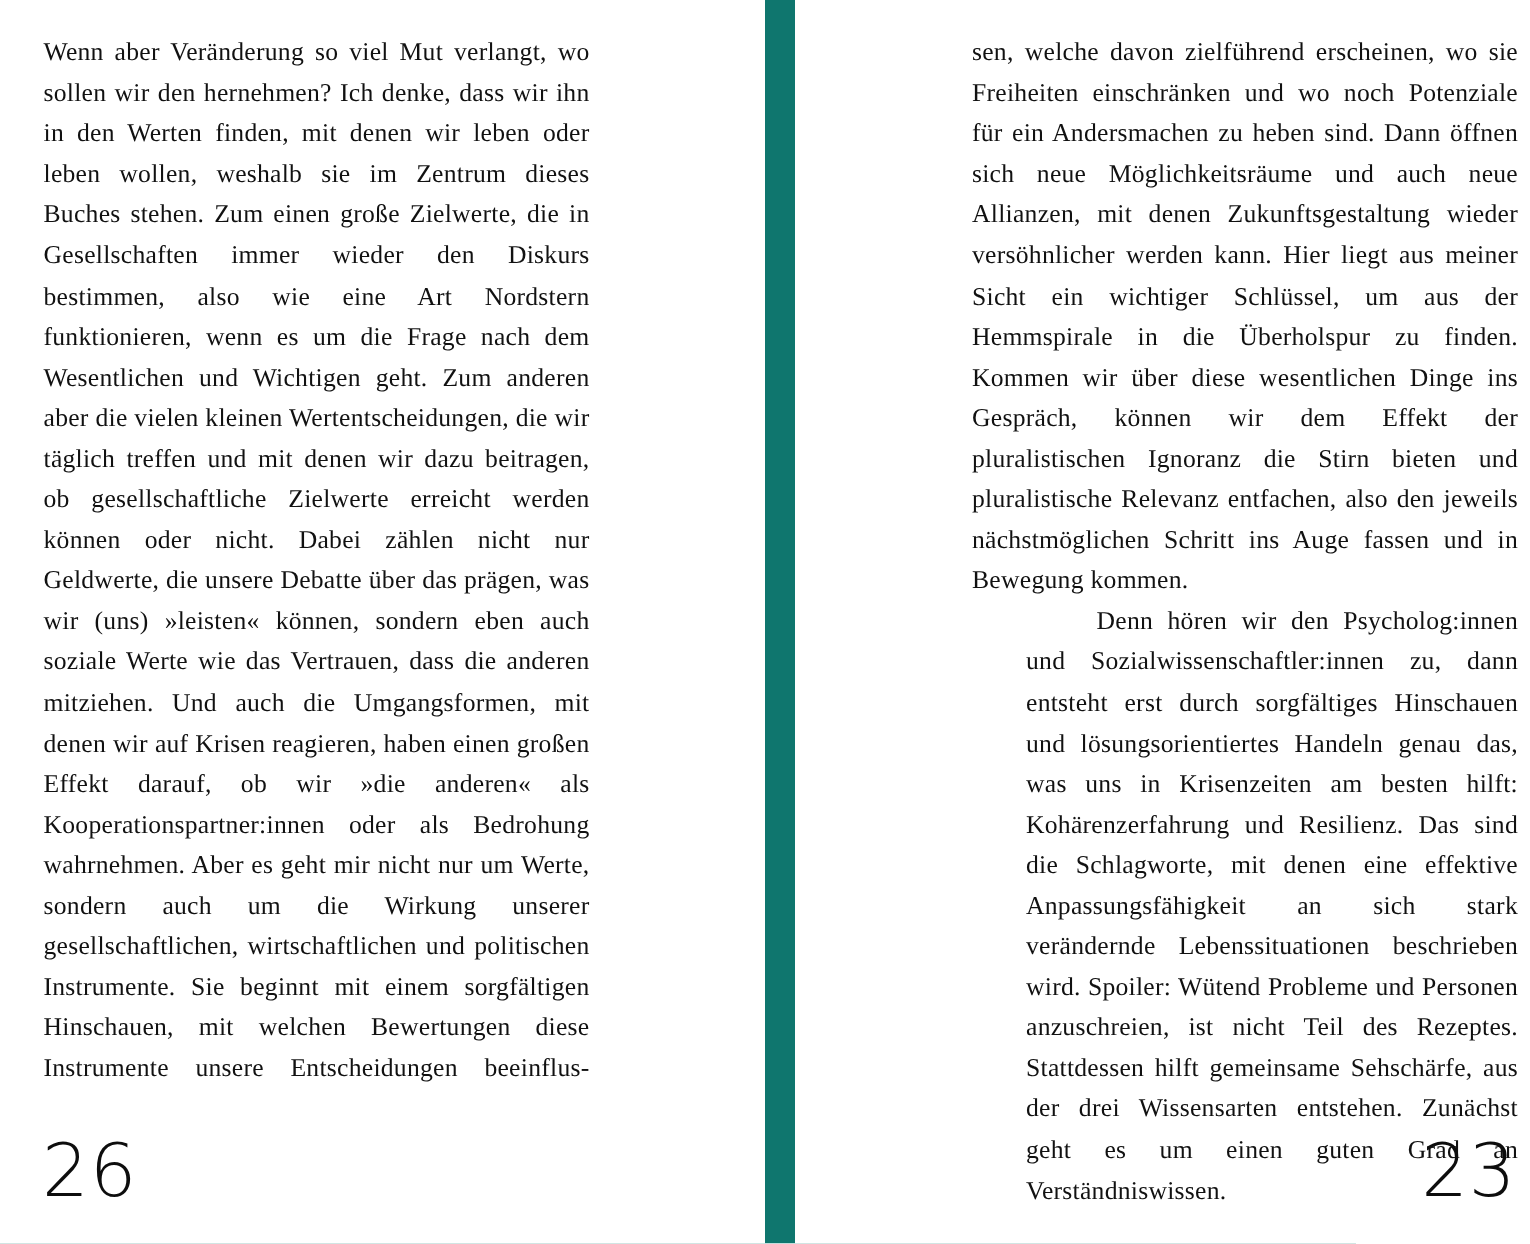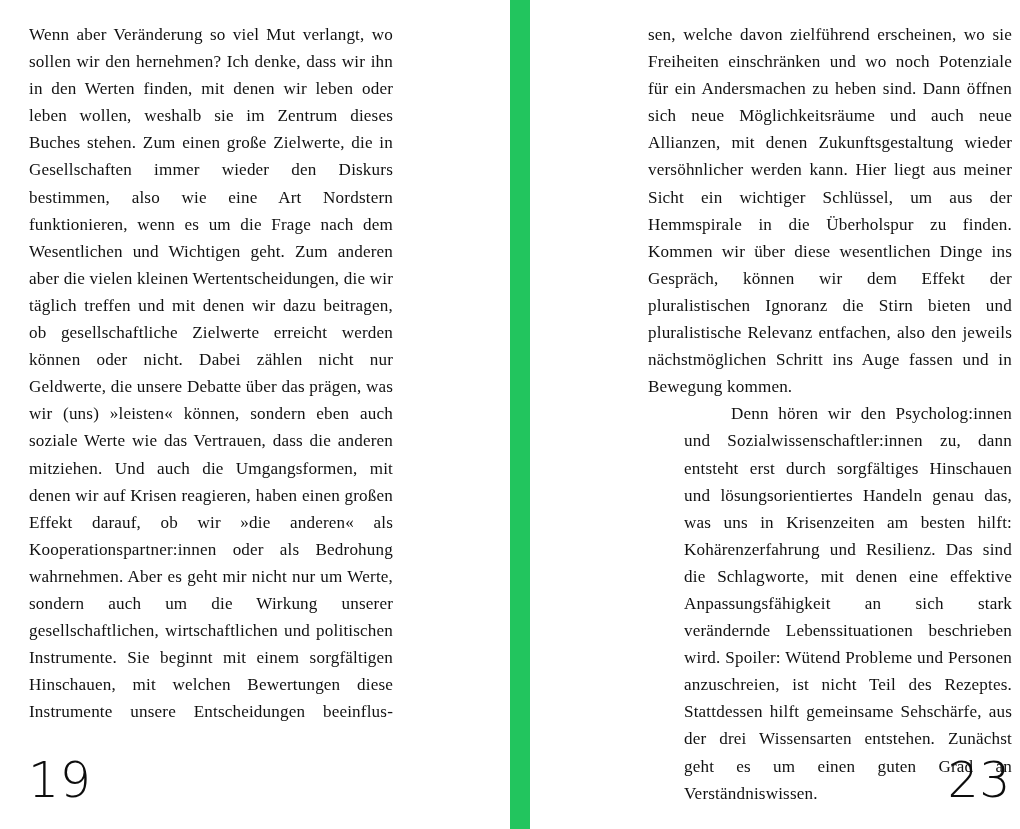--- a/index.html
+++ b/index.html
@@ -17,21 +17,21 @@
     color: #111111;
     -webkit-font-smoothing: antialiased;
   }
 
   .spread {
     position: absolute;
     left: 0;
     top: 0;
     width: 904px;
     height: 829px;
-    background: #22c55e;
+    background: #0f766e;
   }
 
   .page {
     position: absolute;
     top: 0;
     width: 510px;
     height: 829px;
     background: #ffffff;
   }
   .page-left  { left: 0; }
@@ -91,21 +91,21 @@
 <body>
 
 <div class="spread">
 
   <div class="page page-left">
 
     <div class="text-column">
       <p class="para full-justify">Wenn aber Veränderung so viel Mut verlangt, wo sollen wir den hernehmen? Ich denke, dass wir ihn in den Werten finden, mit denen wir leben oder leben wollen, weshalb sie im Zentrum dieses Buches stehen. Zum einen große Zielwerte, die in Gesellschaften immer wieder den Diskurs bestimmen, also wie eine Art Nordstern funktionieren, wenn es um die Frage nach dem Wesentlichen und Wichtigen geht. Zum anderen aber die vielen kleinen Wertentscheidungen, die wir täglich treffen und mit denen wir dazu beitragen, ob gesellschaftliche Zielwerte erreicht werden können oder nicht. Dabei zählen nicht nur Geldwerte, die unsere Debatte über das prägen, was wir (uns) »leisten« können, sondern eben auch soziale Werte wie das Vertrauen, dass die anderen mitziehen. Und auch die Umgangsformen, mit denen wir auf Krisen reagieren, haben einen großen Effekt darauf, ob wir »die anderen« als Kooperationspartner:innen oder als Bedrohung wahrnehmen. Aber es geht mir nicht nur um Werte, sondern auch um die Wirkung unserer gesellschaftlichen, wirtschaftlichen und politischen Instrumente. Sie beginnt mit einem sorgfältigen Hinschauen, mit welchen Bewertungen diese Instrumente unsere Entscheidungen beeinflus-</p>
     </div>
 
-    <div class="folio folio-left">19</div>
+    <div class="folio folio-left">26</div>
   </div>
 
   <div class="page page-right">
 
     <div class="text-column">
       <p class="para">sen, welche davon zielführend erscheinen, wo sie Freiheiten einschränken und wo noch Potenziale für ein Andersmachen zu heben sind. Dann öffnen sich neue Möglichkeitsräume und auch neue Allianzen, mit denen Zukunftsgestaltung wieder versöhnlicher werden kann. Hier liegt aus meiner Sicht ein wichtiger Schlüssel, um aus der Hemmspirale in die Überholspur zu finden. Kommen wir über diese wesentlichen Dinge ins Gespräch, können wir dem Effekt der pluralistischen Ignoranz die Stirn bieten und pluralistische Relevanz entfachen, also den jeweils nächstmöglichen Schritt ins Auge fassen und in Bewegung kommen.</p>
       <p class="para indent">Denn hören wir den Psycholog:innen und Sozialwissenschaftler:innen zu, dann entsteht erst durch sorgfältiges Hinschauen und lösungsorientiertes Handeln genau das, was uns in Krisenzeiten am besten hilft: Kohärenzerfahrung und Resilienz. Das sind die Schlagworte, mit denen eine effektive Anpassungsfähigkeit an sich stark verändernde Lebenssituationen beschrieben wird. Spoiler: Wütend Probleme und Personen anzuschreien, ist nicht Teil des Rezeptes. Stattdessen hilft gemeinsame Sehschärfe, aus der drei Wissensarten entstehen. Zunächst geht es um einen guten Grad an Verständniswissen.</p>
     </div>
 
     <div class="folio folio-right">23</div>

